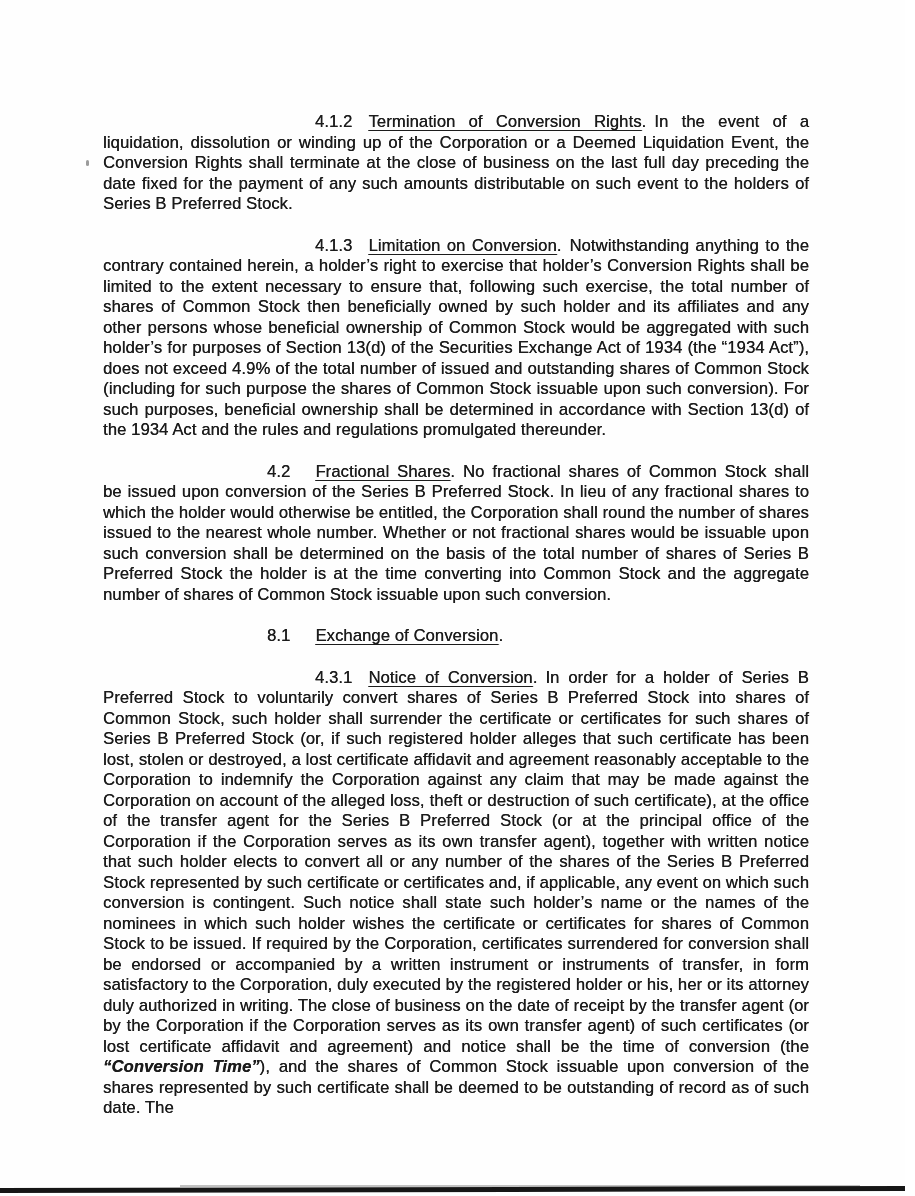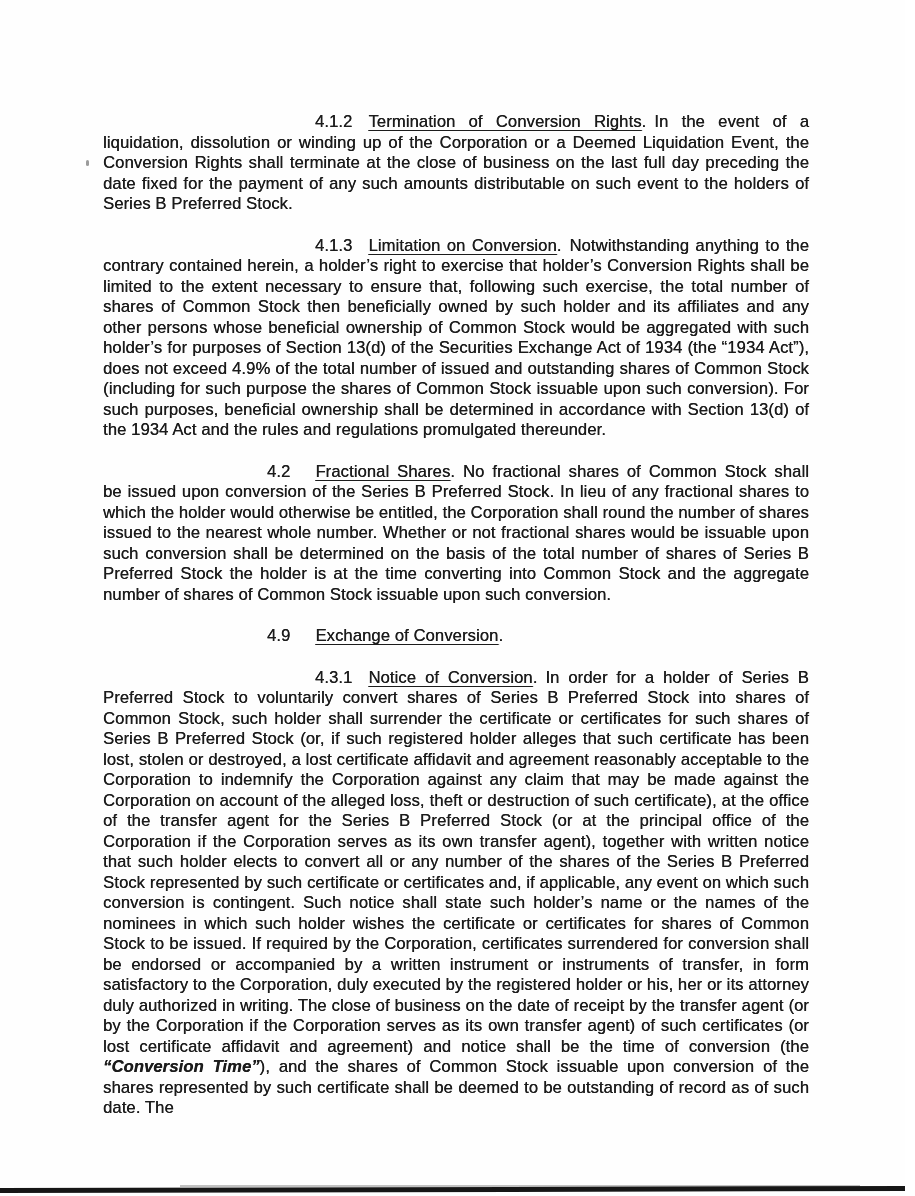--- a/index.html
+++ b/index.html
@@ -77,20 +77,20 @@
   }
 </style>
 </head>
 <body>
 
 <div class="page">
   <div class="text-block">
       <p class="para lvl-sub"><span class="num">4.1.2</span><span class="tab tab-sub"></span><span class="heading">Termination of Conversion Rights</span><span class="suffix">.</span><span class="body"><span>In the event of a liquidation, dissolution or winding up of the Corporation or a Deemed Liquidation Event, the Conversion Rights shall terminate at the close of business on the last full day preceding the date fixed for the payment of any such amounts distributable on such event to the holders of Series B Preferred Stock.</span></span></p>
       <p class="para lvl-sub"><span class="num">4.1.3</span><span class="tab tab-sub"></span><span class="heading">Limitation on Conversion</span><span class="suffix">.</span><span class="body"><span>Notwithstanding anything to the contrary contained herein, a holder’s right to exercise that holder’s Conversion Rights shall be limited to the extent necessary to ensure that, following such exercise, the total number of shares of Common Stock then beneficially owned by such holder and its affiliates and any other persons whose beneficial ownership of Common Stock would be aggregated with such holder’s for purposes of Section 13(d) of the Securities Exchange Act of 1934 (the “1934 Act”), does not exceed 4.9% of the total number of issued and outstanding shares of Common Stock (including for such purpose the shares of Common Stock issuable upon such conversion). For such purposes, beneficial ownership shall be determined in accordance with Section 13(d) of the 1934 Act and the rules and regulations promulgated thereunder.</span></span></p>
       <p class="para lvl-sec"><span class="num">4.2</span><span class="tab tab-sec"></span><span class="heading">Fractional Shares</span><span class="suffix">.</span><span class="body"><span>No fractional shares of Common Stock shall be issued upon conversion of the Series B Preferred Stock. In lieu of any fractional shares to which the holder would otherwise be entitled, the Corporation shall round the number of shares issued to the nearest whole number. Whether or not fractional shares would be issuable upon such conversion shall be determined on the basis of the total number of shares of Series B Preferred Stock the holder is at the time converting into Common Stock and the aggregate number of shares of Common Stock issuable upon such conversion.</span></span></p>
-      <p class="para lvl-sec"><span class="num">4.9</span><span class="tab tab-sec"></span><span class="heading">Exchange of Conversion</span><span class="suffix">.</span></p>
+      <p class="para lvl-sec"><span class="num">8.1</span><span class="tab tab-sec"></span><span class="heading">Exchange of Conversion</span><span class="suffix">.</span></p>
       <p class="para lvl-sub"><span class="num">4.3.1</span><span class="tab tab-sub"></span><span class="heading">Notice of Conversion</span><span class="suffix">.</span><span class="body"><span>In order for a holder of Series B Preferred Stock to voluntarily convert shares of Series B Preferred Stock into shares of Common Stock, such holder shall surrender the certificate or certificates for such shares of Series B Preferred Stock (or, if such registered holder alleges that such certificate has been lost, stolen or destroyed, a lost certificate affidavit and agreement reasonably acceptable to the Corporation to indemnify the Corporation against any claim that may be made against the Corporation on account of the alleged loss, theft or destruction of such certificate), at the office of the transfer agent for the Series B Preferred Stock (or at the principal office of the Corporation if the Corporation serves as its own transfer agent), together with written notice that such holder elects to convert all or any number of the shares of the Series B Preferred Stock represented by such certificate or certificates and, if applicable, any event on which such conversion is contingent. Such notice shall state such holder’s name or the names of the nominees in which such holder wishes the certificate or certificates for shares of Common Stock to be issued. If required by the Corporation, certificates surrendered for conversion shall be endorsed or accompanied by a written instrument or instruments of transfer, in form satisfactory to the Corporation, duly executed by the registered holder or his, her or its attorney duly authorized in writing. The close of business on the date of receipt by the transfer agent (or by the Corporation if the Corporation serves as its own transfer agent) of such certificates (or lost certificate affidavit and agreement) and notice shall be the time of conversion (the </span><span class="seg-bi">“Conversion Time”</span><span>), and the shares of Common Stock issuable upon conversion of the shares represented by such certificate shall be deemed to be outstanding of record as of such date. The</span></span></p>
     </div>
   <div class="margin-speck"></div>
   <div class="right-edge-line"></div>
   <div class="bottom-smudge"></div>
   <div class="bottom-edge"></div>
 </div>
 
 </body></html>

